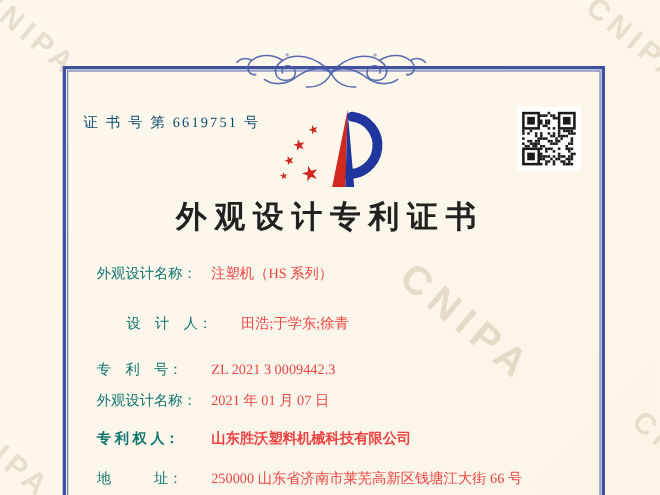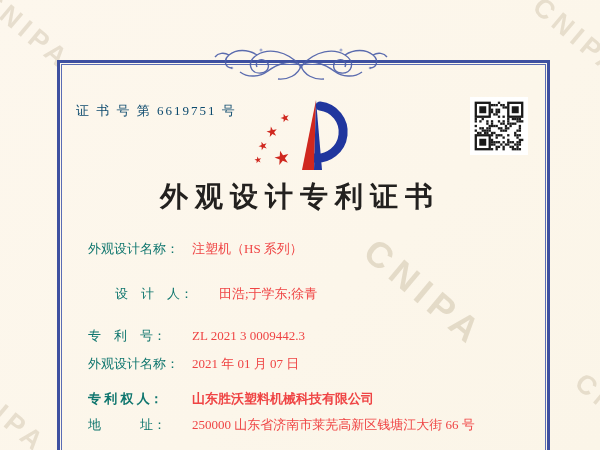--- a/index.html
+++ b/index.html
@@ -36,21 +36,21 @@
 
   .fields{position:absolute;left:88px;top:240px;width:440px;}
   .field-row{position:absolute;left:0;font-size:13px;color:#3c3a37;white-space:nowrap;}
   .field-row .lbl{display:inline-block;min-width:104px;color:#0f766e;}
   .field-row .val{color:#ef4444;}
   .r0{top:0px;}
   .r1{top:45px;margin-left:27px;}
   .r2{top:87px;}
   .r3{top:115px;}
   .r4{top:150px;font-weight:bold;}
-  .r5{top:176px;}
+  .r5{top:186px;}
 </style>
 </head>
 <body>
 
 <div class="stage">
 
   <div class="wm wm1">CNIPA</div>
   <div class="wm wm2">CNIPA</div>
   <div class="wm wm3">CNIPA</div>
   <div class="wm wm4">CNIPA</div>

